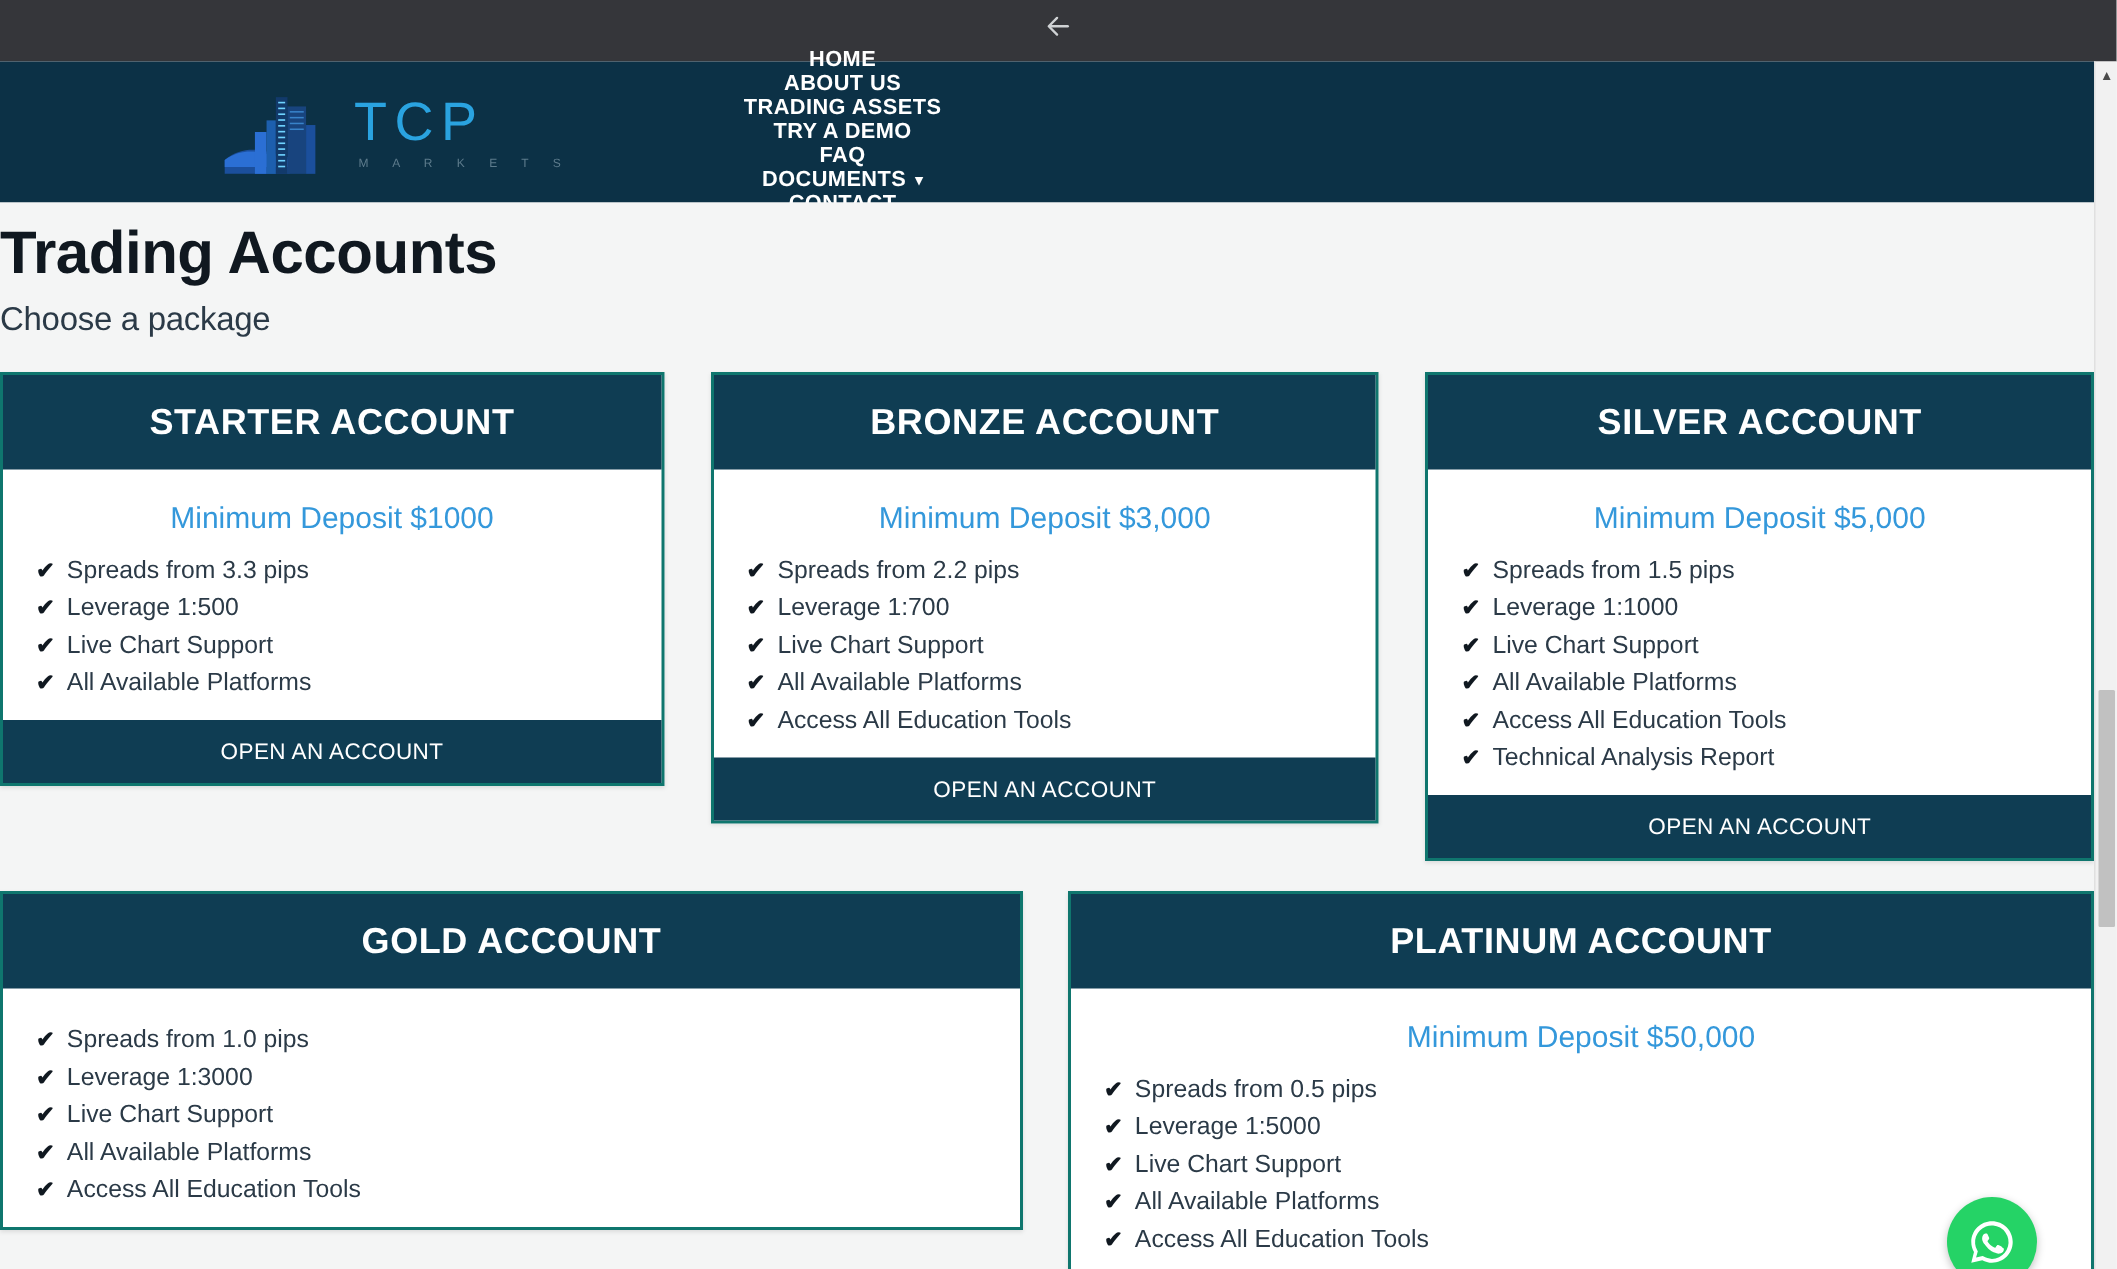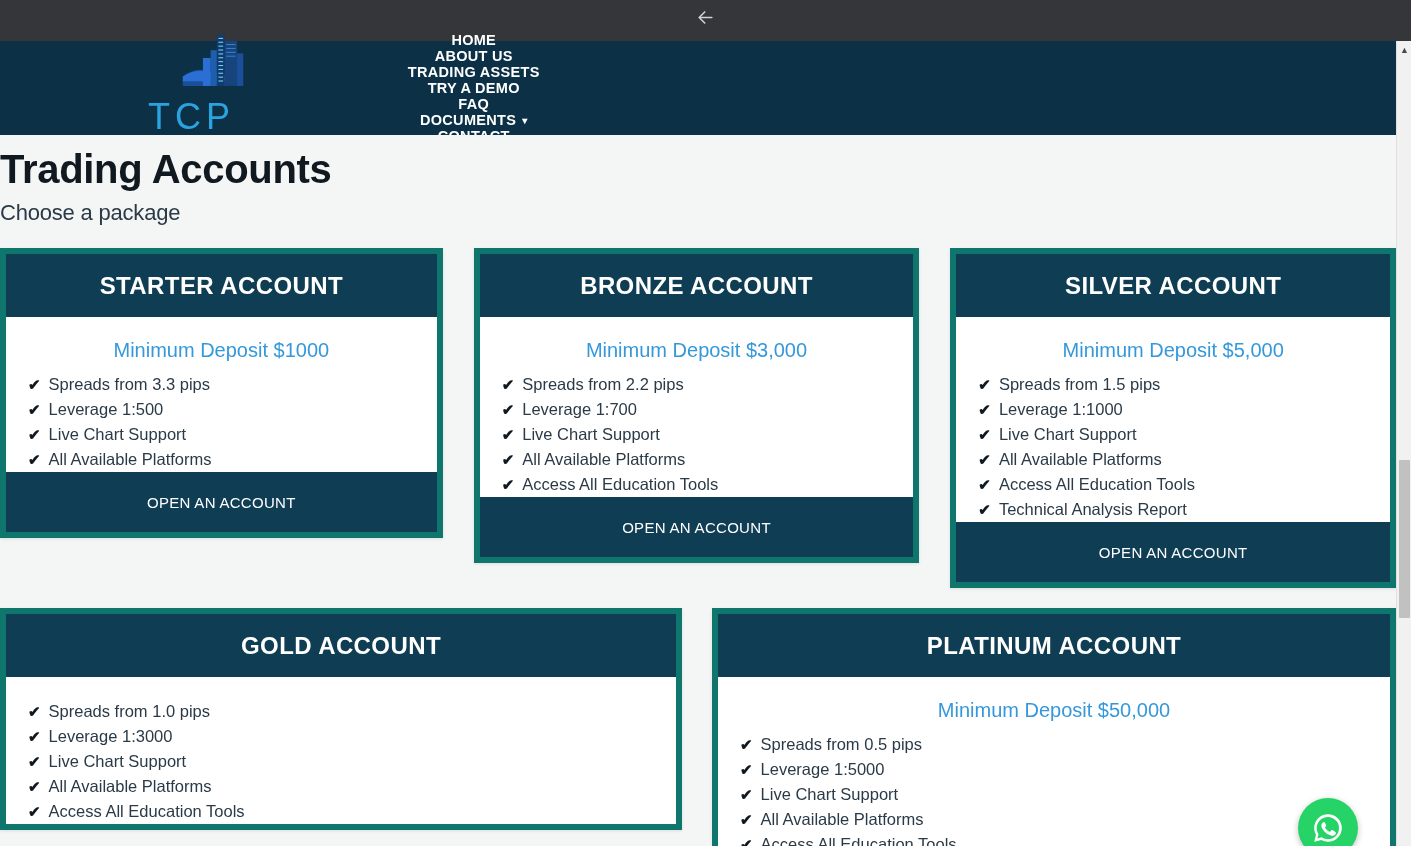--- a/index.html
+++ b/index.html
@@ -42,21 +42,21 @@
     width:22px;height:22px;border-radius:50%;background:#e8eaed;
     display:flex;align-items:center;justify-content:center;
   }
 
   
   .site-header{
     position:absolute; top:41px; left:0; width:1396px; height:94px;
     background:#0c3146;
     display:flex; align-items:center;
   }
-  .logo{ margin-left:148px; display:flex; align-items:center; gap:10px;flex-direction:column;}
+  .logo{ margin-left:148px; display:flex; align-items:center; gap:10px;}
   .logo-mark{ width:78px; height:62px; }
   .logo-text{ display:flex; flex-direction:column; line-height:1; }
   .logo-tcp{ font-size:36px; letter-spacing:5px; color:#2aa3e0; font-weight:400;}
   .logo-sub{ font-size:8px; letter-spacing:7px; color:#5d7b8c; margin-top:6px; margin-left:3px;}
 
   .main-nav{ display:flex; align-items:center; gap:0; margin-left:98px;flex-direction:column; }
   .nav-item{
     color:#ffffff; font-size:14.5px; font-weight:bold; letter-spacing:.3px;
     padding:0 17px; white-space:nowrap; display:flex; align-items:center; gap:6px;
   }
@@ -74,43 +74,43 @@
   .page-sub{
     font-size:22px; color:#2b3a47; font-weight:400; margin-top:8px; letter-spacing:-0.2px;
   }
 
   .row{ display:flex; align-items:flex-start; }
   .row-1{ margin-top:22px; }
   .row-2{ margin-top:20px; }
 
   .card{
     background:#ffffff;
-    border:6px solid #0f766e;
+    border:2px solid #0f766e;
     box-shadow:0 1px 3px rgba(0,0,0,.10);
     display:flex; flex-direction:column;
   }
   .card-head{
     background:#0f3d53; color:#fff;
     height:63px; display:flex; align-items:center; justify-content:center;
   }
   .card-head span{
     font-size:24px; font-weight:bold; letter-spacing:.4px;
   }
-  .card-body{ flex:1 1 auto; padding:22px 0 0 0; }
+  .card-body{ flex:1 1 auto; padding:22px 0 12px 0; }
   .deposit{
     text-align:center; color:#3498db; font-size:20px; margin-bottom:10px;
   }
   .feat-list{ list-style:none; padding-left:22px; }
   .feat-list li{
     font-size:16.5px; color:#2b3a47; line-height:24px; padding:0 0 0 0;
     display:flex; align-items:baseline; gap:8px;
   }
   .check{ color:#101820; font-size:15px; font-weight:bold; }
   .card-cta{
-    background:#0f3d53; color:#fff; height:60px;
+    background:#0f3d53; color:#fff; height:42px;
     display:flex; align-items:center; justify-content:center;
     font-size:15px; letter-spacing:.3px;
   }
 
   
   .c-starter{ width:443px; margin-left:0; }
   .c-bronze { width:446px; margin-left:31px; }
   .c-silver { width:446px; margin-left:31px; }
 
   

